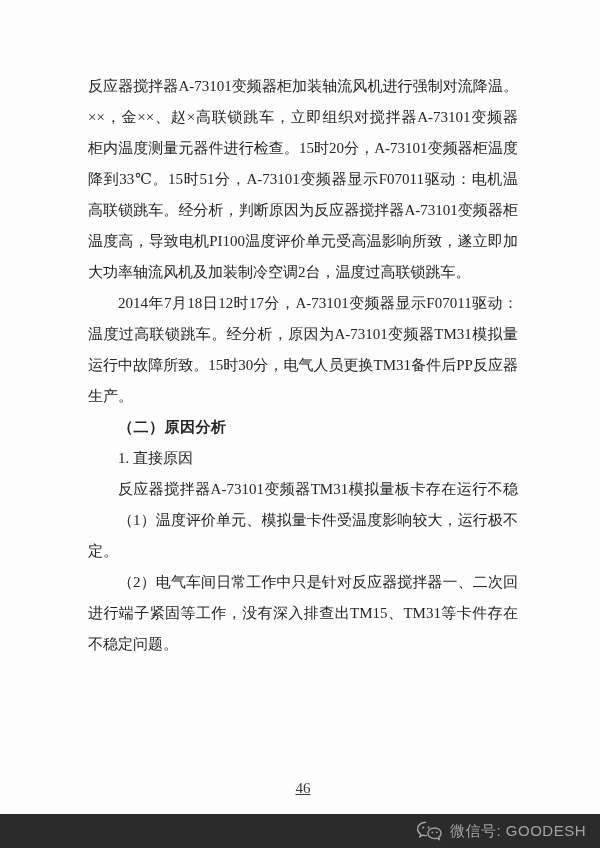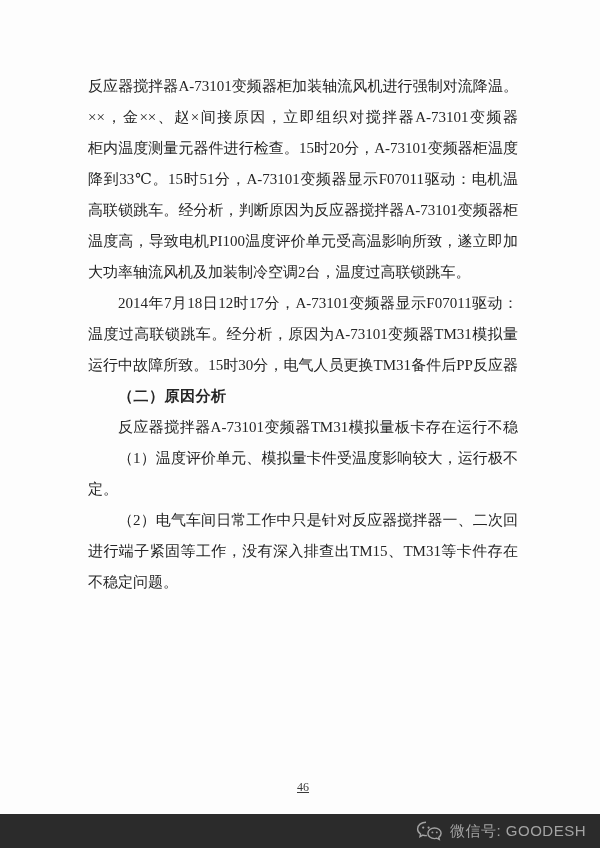--- a/index.html
+++ b/index.html
@@ -40,21 +40,21 @@
   .line.bold {
     font-weight: 700;
     letter-spacing: 0.5px;
   }
   .page-number {
     position: absolute;
     left: 88px;
     width: 430px;
     top: 780px;
     text-align: center;
-    font-size: 12px;
+    font-size: 15px;
     color: #3a3a3a;
     text-decoration: underline;
   }
   .footer-bar {
     position: absolute;
     left: 0;
     bottom: 0;
     width: 600px;
     height: 34px;
     background: #2b2b2b;
@@ -77,30 +77,32 @@
     letter-spacing: 0.5px;
   }
 </style>
 </head>
 <body>
 
 <div class="page" style="background: rgb(253, 253, 253);">
 
   <div class="doc-body" id="doc-body" style="color: rgb(37, 37, 37);">
       <div class="line fill">反应器搅拌器A-73101变频器柜加装轴流风机进行强制对流降温。鲍</div>
-      <div class="line fill">××，金××、赵×间接原因，立即组织对搅拌器A-73101变频器</div>
+      <div class="line fill">××，金××、赵×高联锁跳车，立即组织对搅拌器A-73101变频器</div>
       <div class="line fill">柜内温度测量元器件进行检查。15时20分，A-73101变频器柜温度下</div>
       <div class="line fill">降到33℃。15时51分，A-73101变频器显示F07011驱动：电机温度过</div>
       <div class="line fill">高联锁跳车。经分析，判断原因为反应器搅拌器A-73101变频器柜内</div>
       <div class="line fill">温度高，导致电机PI100温度评价单元受高温影响所致，遂立即加装</div>
       <div class="line">大功率轴流风机及加装制冷空调2台，温度过高联锁跳车。</div>
       <div class="line fill indent">2014年7月18日12时17分，A-73101变频器显示F07011驱动：电机</div>
       <div class="line fill">温度过高联锁跳车。经分析，原因为A-73101变频器TM31模拟量板卡</div>
       <div class="line fill">运行中故障所致。15时30分，电气人员更换TM31备件后PP反应器恢复</div>
+      <div class="line">生产。</div>
       <div class="line indent bold">（二）原因分析</div>
+      <div class="line indent">1. 直接原因</div>
       <div class="line fill indent">反应器搅拌器A-73101变频器TM31模拟量板卡存在运行不稳定故</div>
       <div class="line fill indent">（1）温度评价单元、模拟量卡件受温度影响较大，运行极不稳</div>
       <div class="line">定。</div>
       <div class="line fill indent">（2）电气车间日常工作中只是针对反应器搅拌器一、二次回路</div>
       <div class="line fill">进行端子紧固等工作，没有深入排查出TM15、TM31等卡件存在的运行</div>
       <div class="line">不稳定问题。</div>
     </div>
 
   <div class="page-number">46</div>
 

